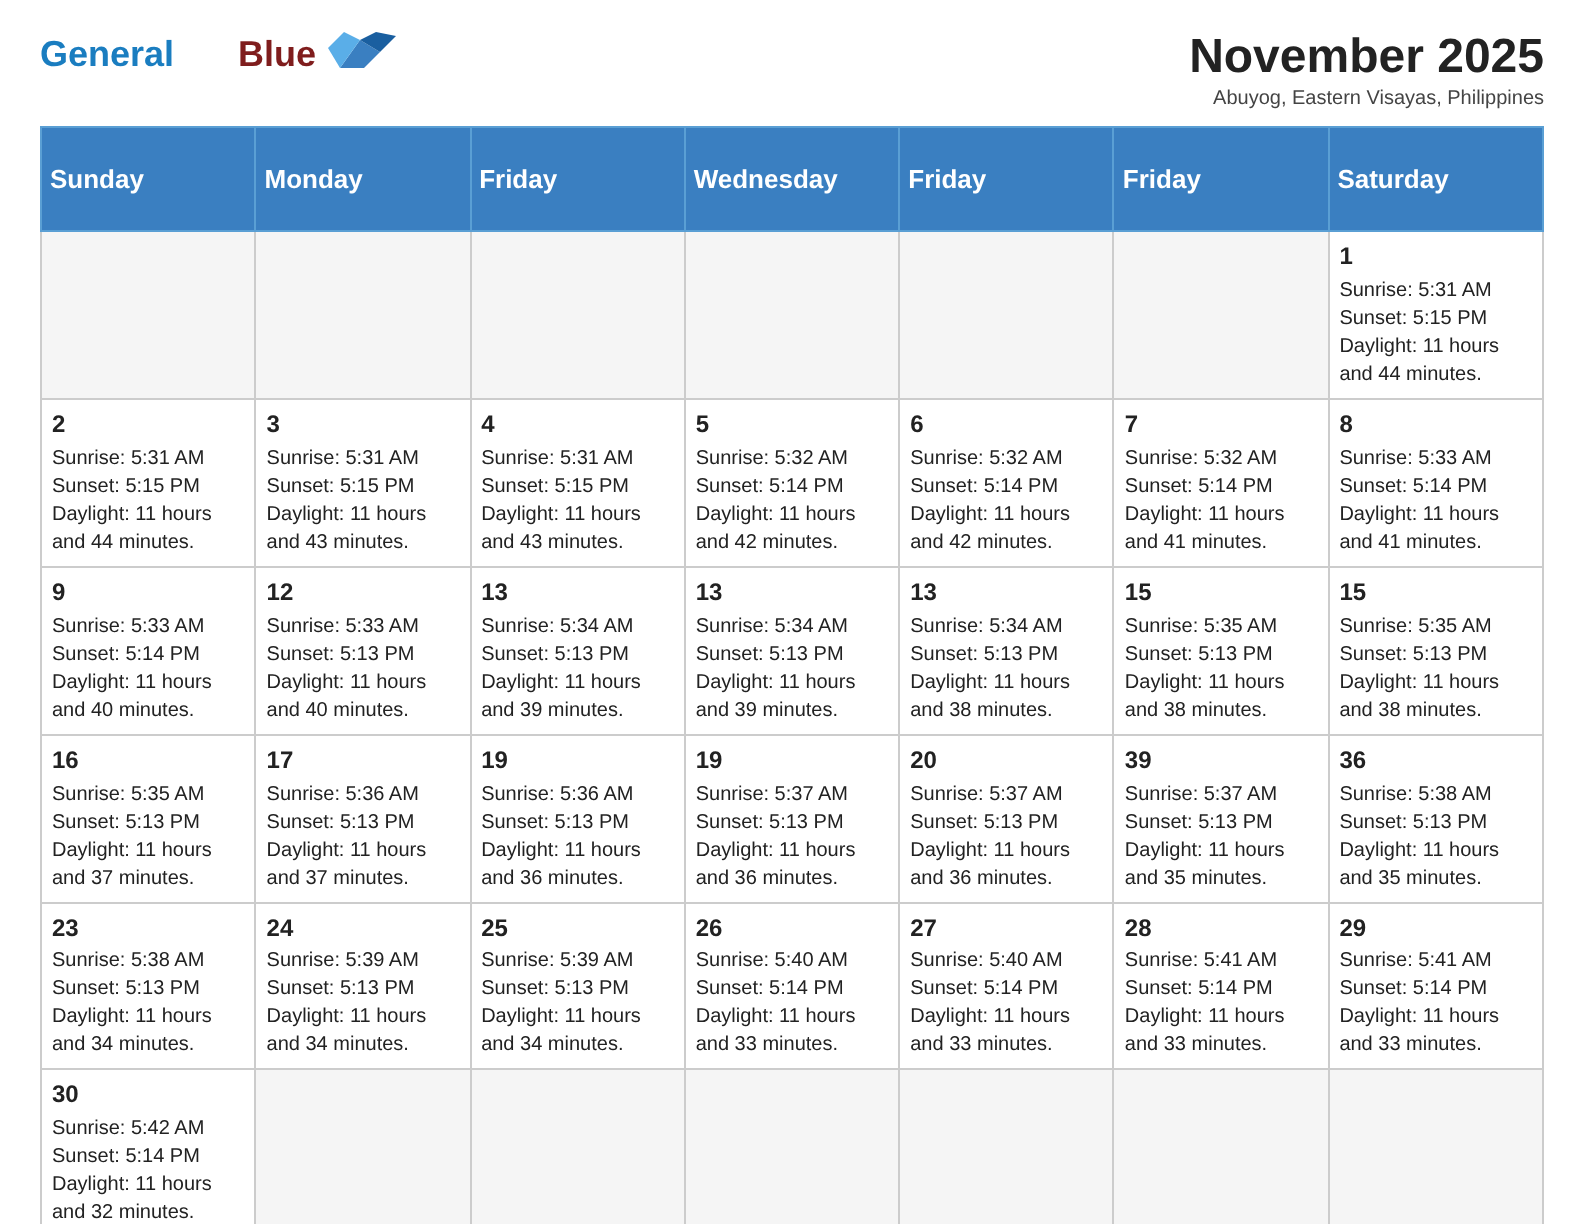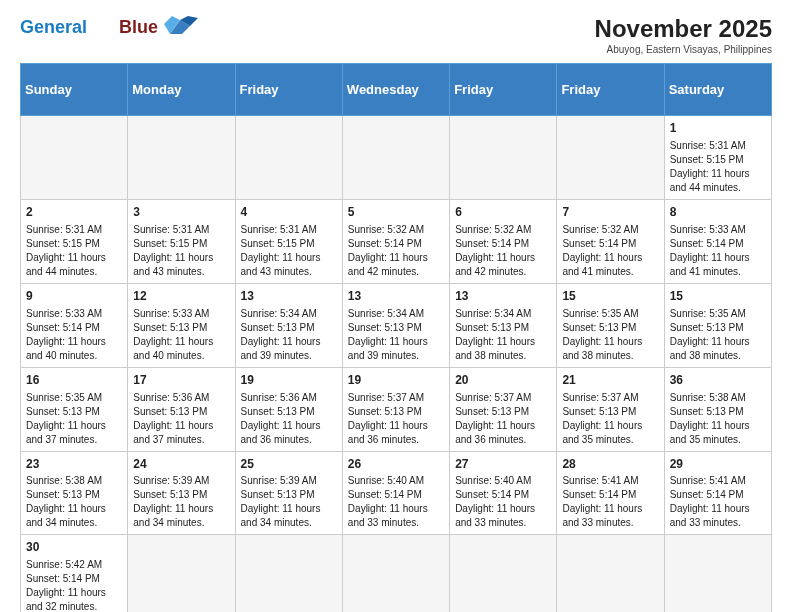--- a/index.html
+++ b/index.html
@@ -270,21 +270,21 @@
 and 36 minutes.</div>
         </td>
         <td>
           <span class="day-number">20</span>
           <div class="day-info" style="white-space: pre-line;">Sunrise: 5:37 AM
 Sunset: 5:13 PM
 Daylight: 11 hours
 and 36 minutes.</div>
         </td>
         <td>
-          <span class="day-number">21</span>
+          <span class="day-number">39</span>
           <div class="day-info" style="white-space: pre-line;">Sunrise: 5:37 AM
 Sunset: 5:13 PM
 Daylight: 11 hours
 and 35 minutes.</div>
         </td>
         <td>
           <span class="day-number">36</span>
           <div class="day-info" style="white-space: pre-line;">Sunrise: 5:38 AM
 Sunset: 5:13 PM
 Daylight: 11 hours

